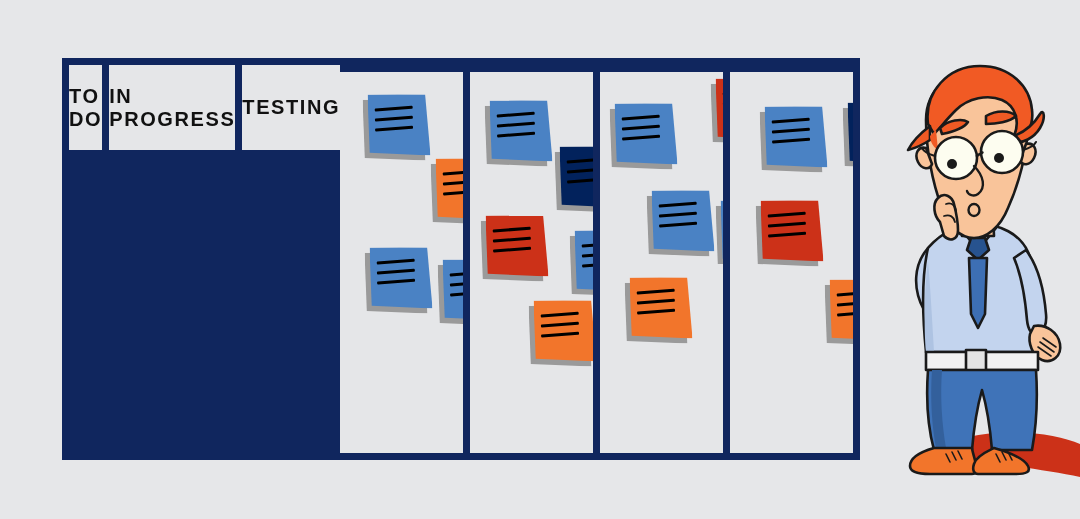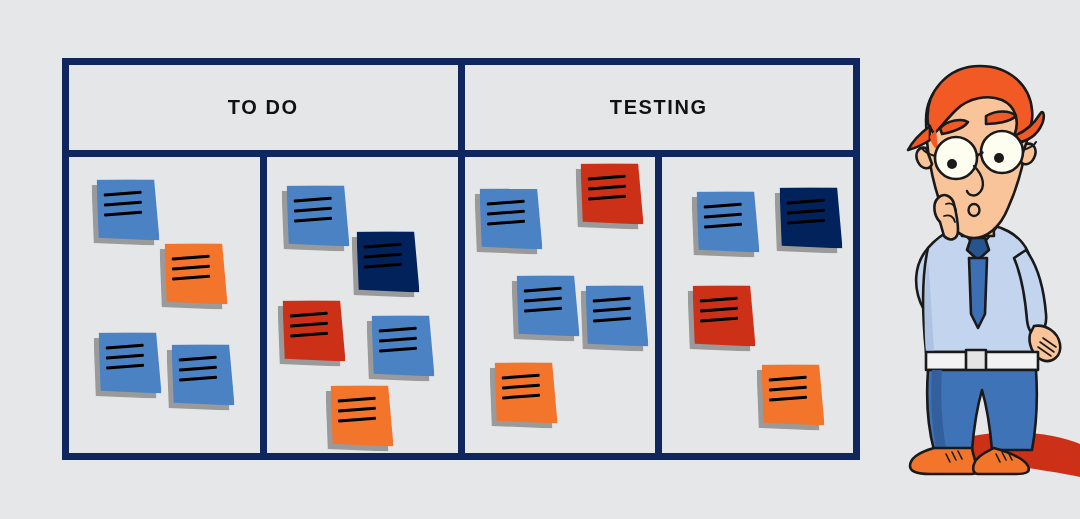--- a/index.html
+++ b/index.html
@@ -20,21 +20,20 @@
   #board {
     position: absolute;
     left: 62px;
     top: 58px;
     width: 798px;
     height: 402px;
     border: 7px solid #10265e;
     box-sizing: border-box;
     background: #10265e;
     display: flex;
-    flex-direction: column;
   }
   #header-row {
     display: flex;
     height: 85px;
     flex: 0 0 85px;
     gap: 7px;
   }
   #body-row {
     display: flex;
     flex: 1 1 auto;
@@ -111,20 +110,23 @@
 
 <div id="stage">
 
   <div id="board">
 
     <div id="header-row">
       <div class="col-header">
         <span class="col-header-text">TO DO</span>
       </div>
       <div class="col-header">
+        <span class="col-header-text">IN PROGRESS</span>
+      </div>
+      <div class="col-header">
         <span class="col-header-text">TESTING</span>
       </div>
     </div>
 
     <div id="body-row">
       <div class="col-body">
           <div class="note" style="left: 28px; top: 22px; transform: rotate(-1deg);">
             <div class="shadow"></div>
             <div class="paper" style="background: rgb(74, 130, 196);">
               <div class="ln ln1"></div>

